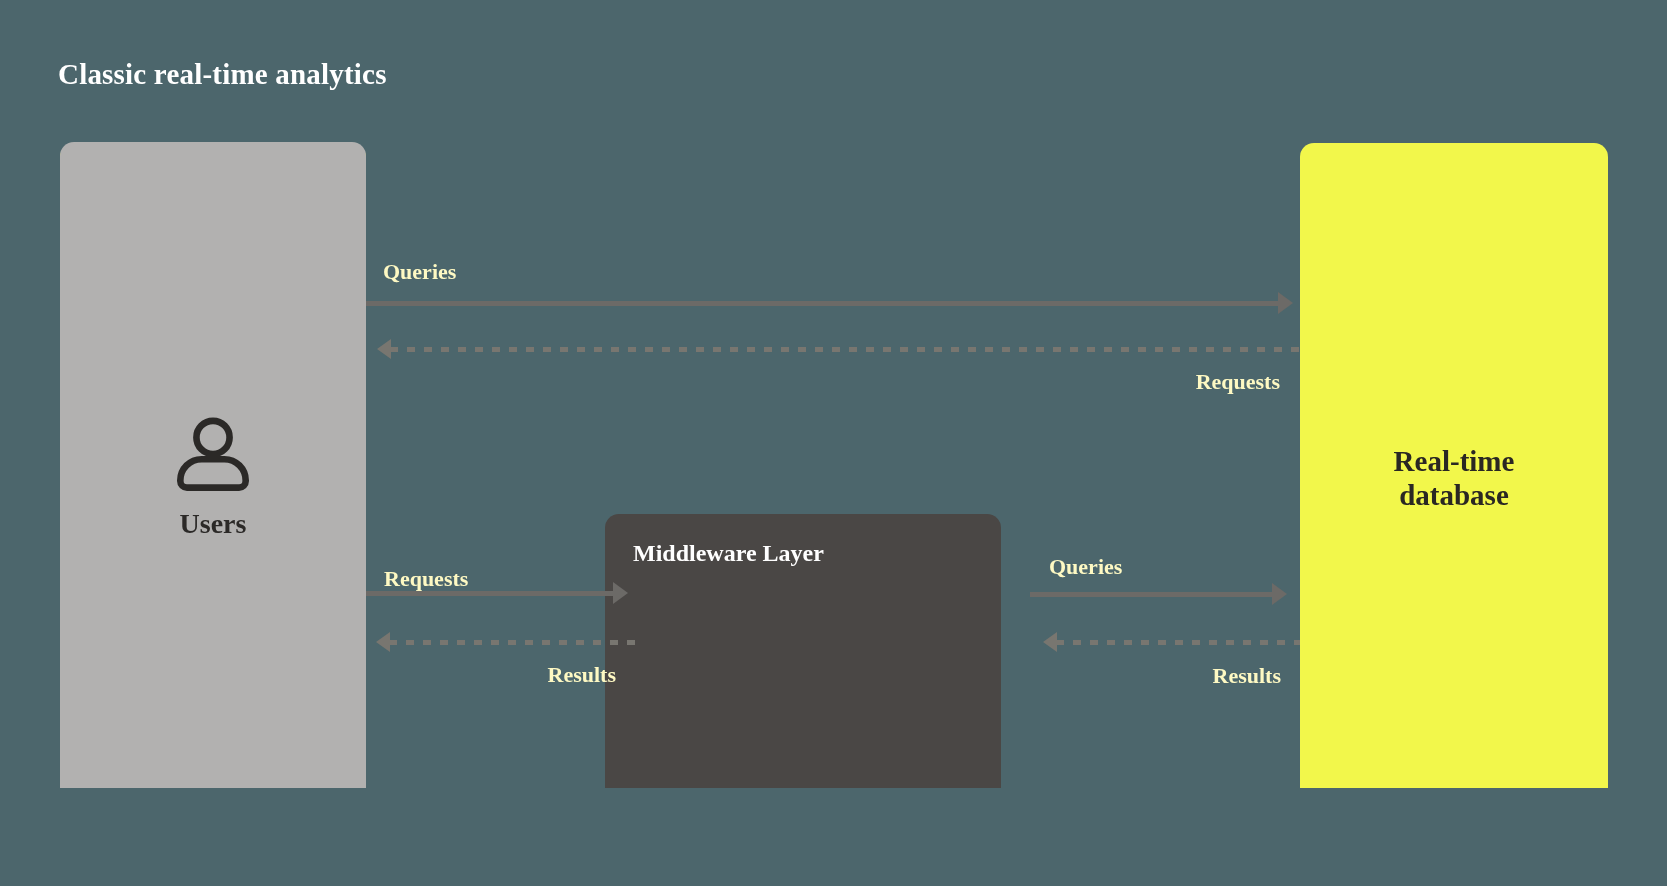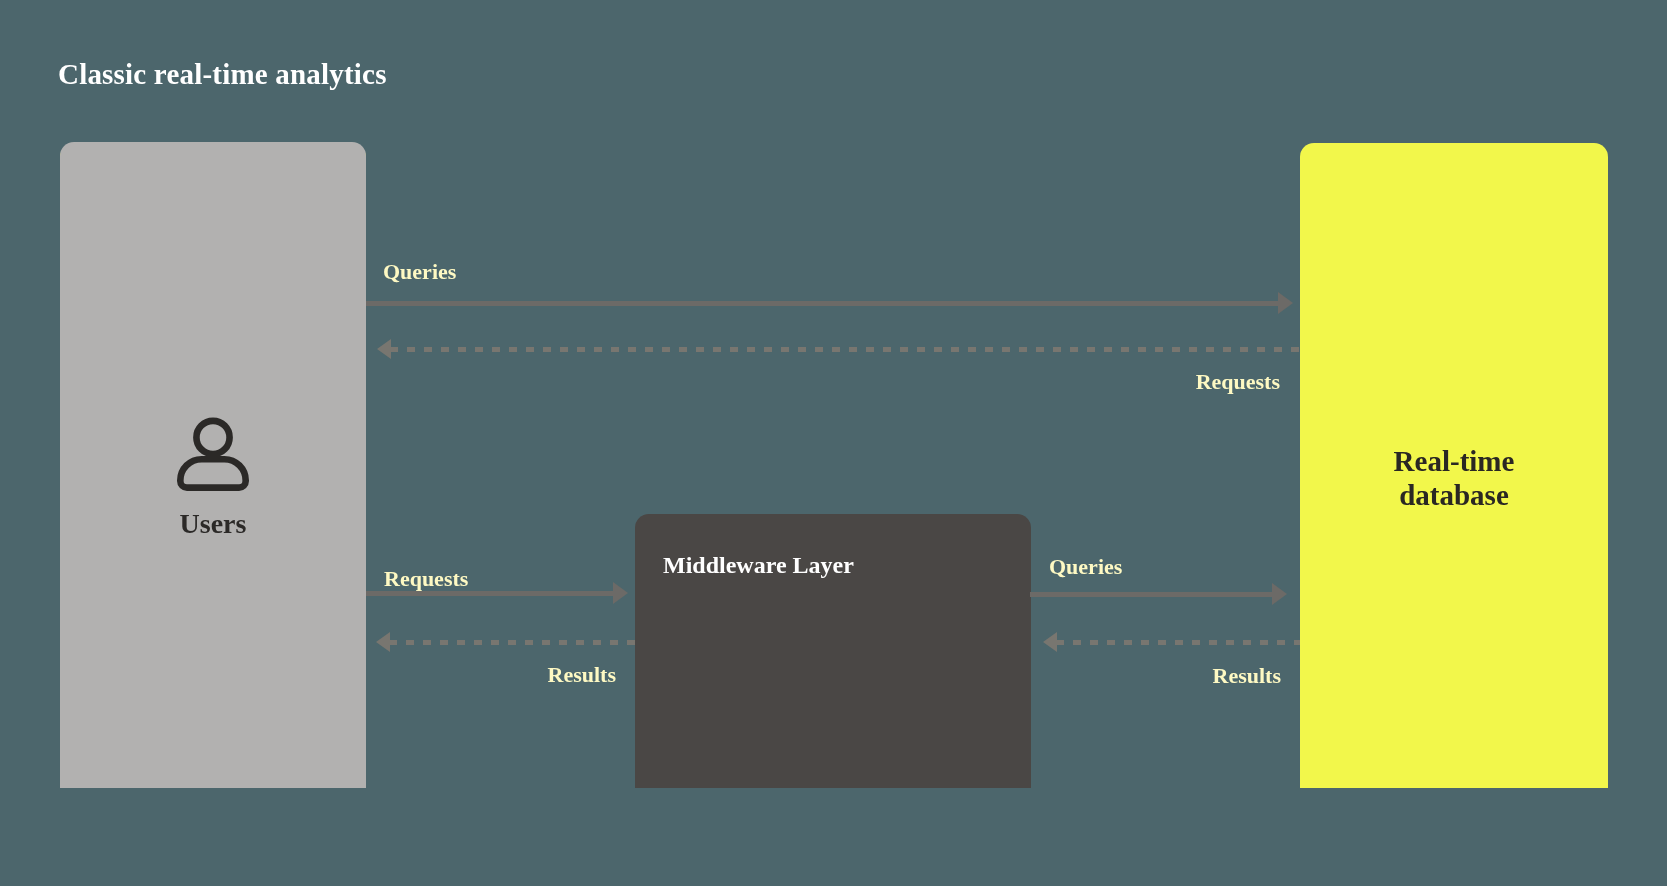--- a/index.html
+++ b/index.html
@@ -41,26 +41,26 @@
     align-items: center;
     justify-content: center;
   }
   .node-users .person-icon { margin-bottom: 16px; }
   .node-users .node-label {
     font-size: 28px;
     font-weight: 700;
     color: #2b2927;
   }
   .node-middleware {
-    left: 635px;
+    left: 605px;
     top: 514px;
     width: 396px;
     height: 299px;
     background: #4a4745;
-    padding: 38px 28px;
+    padding: 26px 28px;
   }
   .node-middleware .node-label {
     font-size: 24px;
     font-weight: 700;
     color: #ffffff;
   }
   .node-database {
     left: 1300px;
     top: 143px;
     width: 308px;

